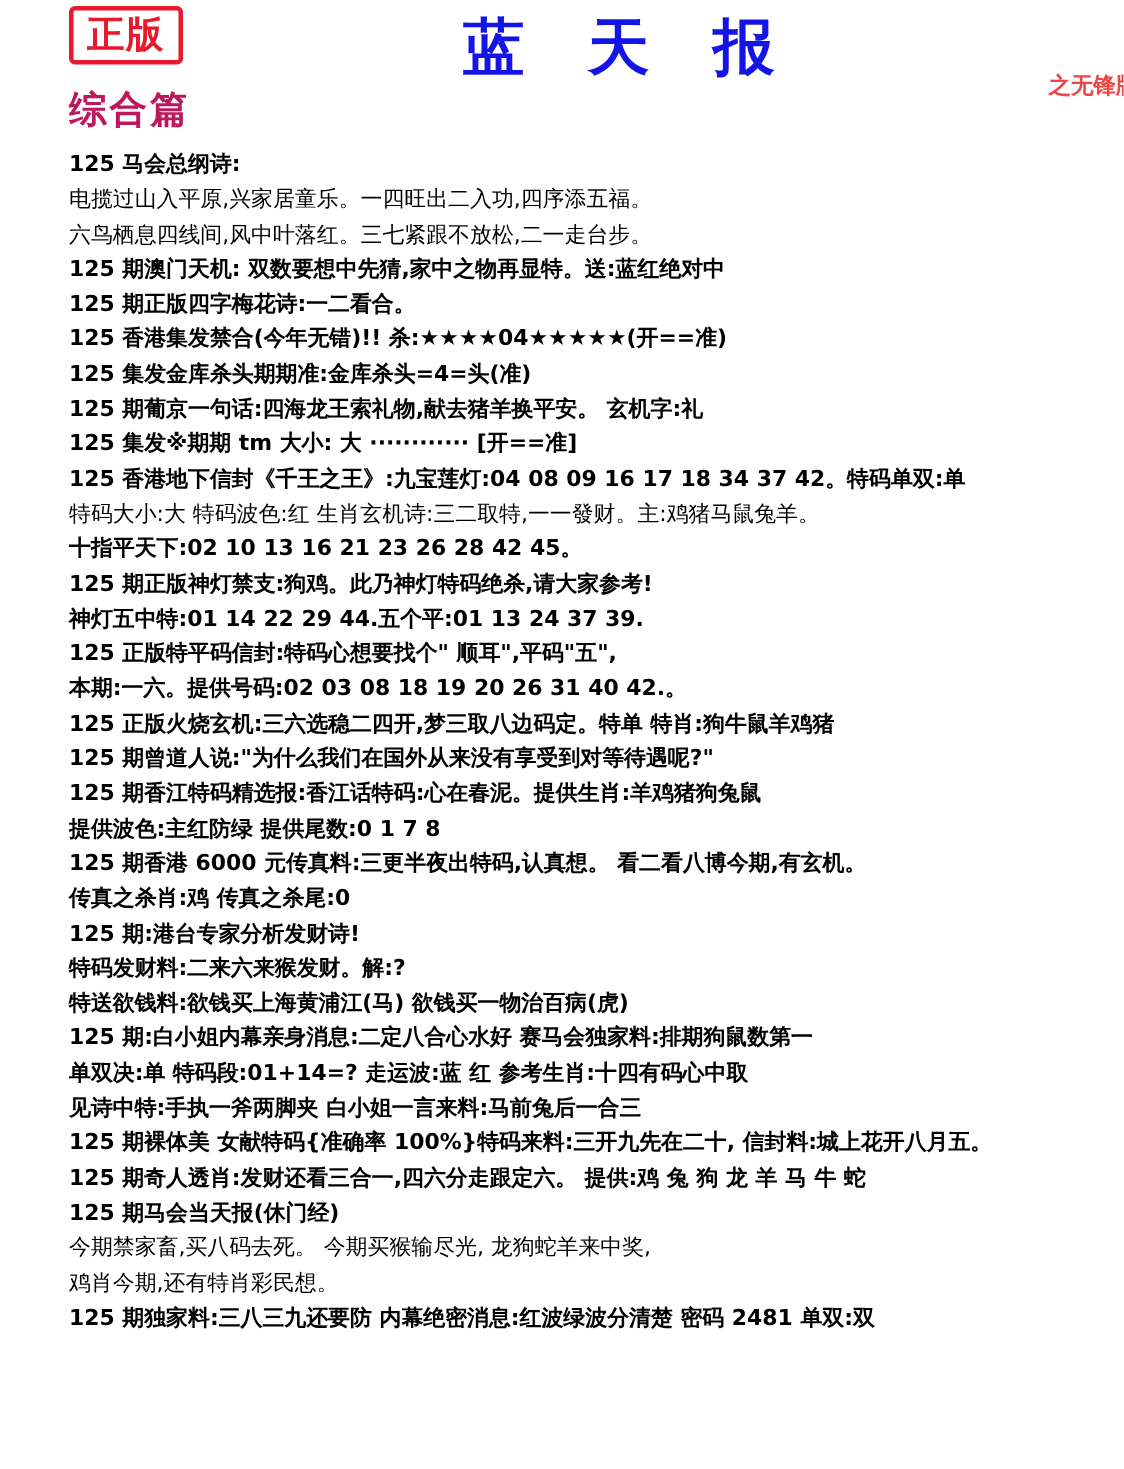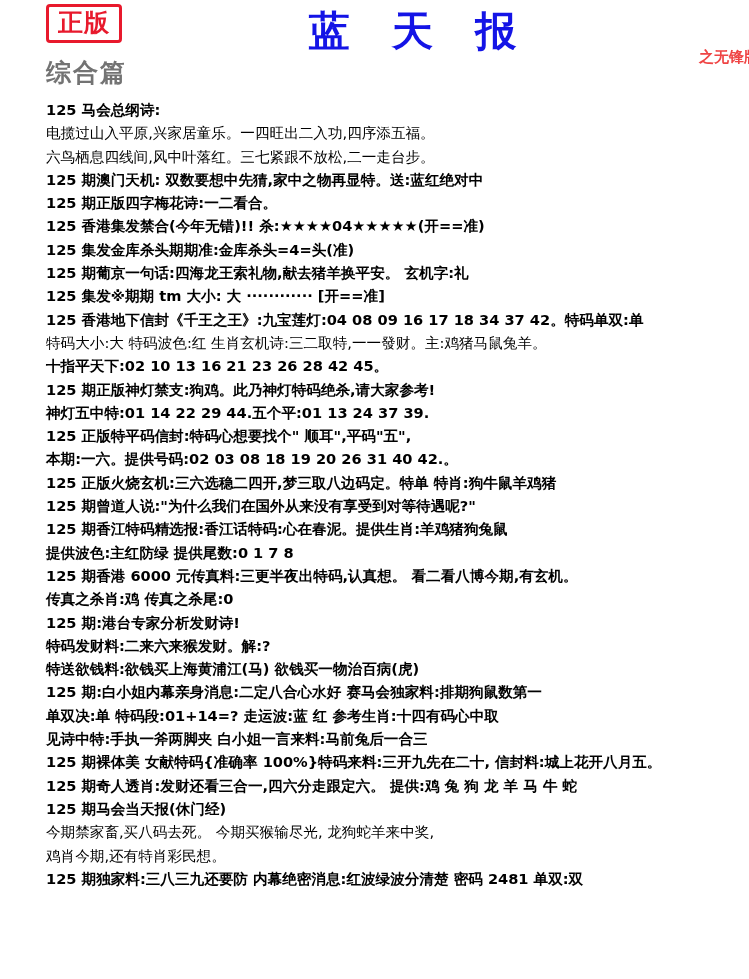--- a/index.html
+++ b/index.html
@@ -59,21 +59,21 @@
     right: 14px;
     top: 48px;
     font-size: 15px;
     font-weight: bold;
     color: #ef4444;
   }
   .section-title {
     position: absolute;
     left: 22px;
     top: 56px;
-    color: #737373;
+    color: #be185d;
     font-size: 25px;
     font-weight: bold;
     letter-spacing: 2px;
     text-align: right;
   }
   
   .content {
     position: absolute;
     top: 98px;
     left: 22px;

